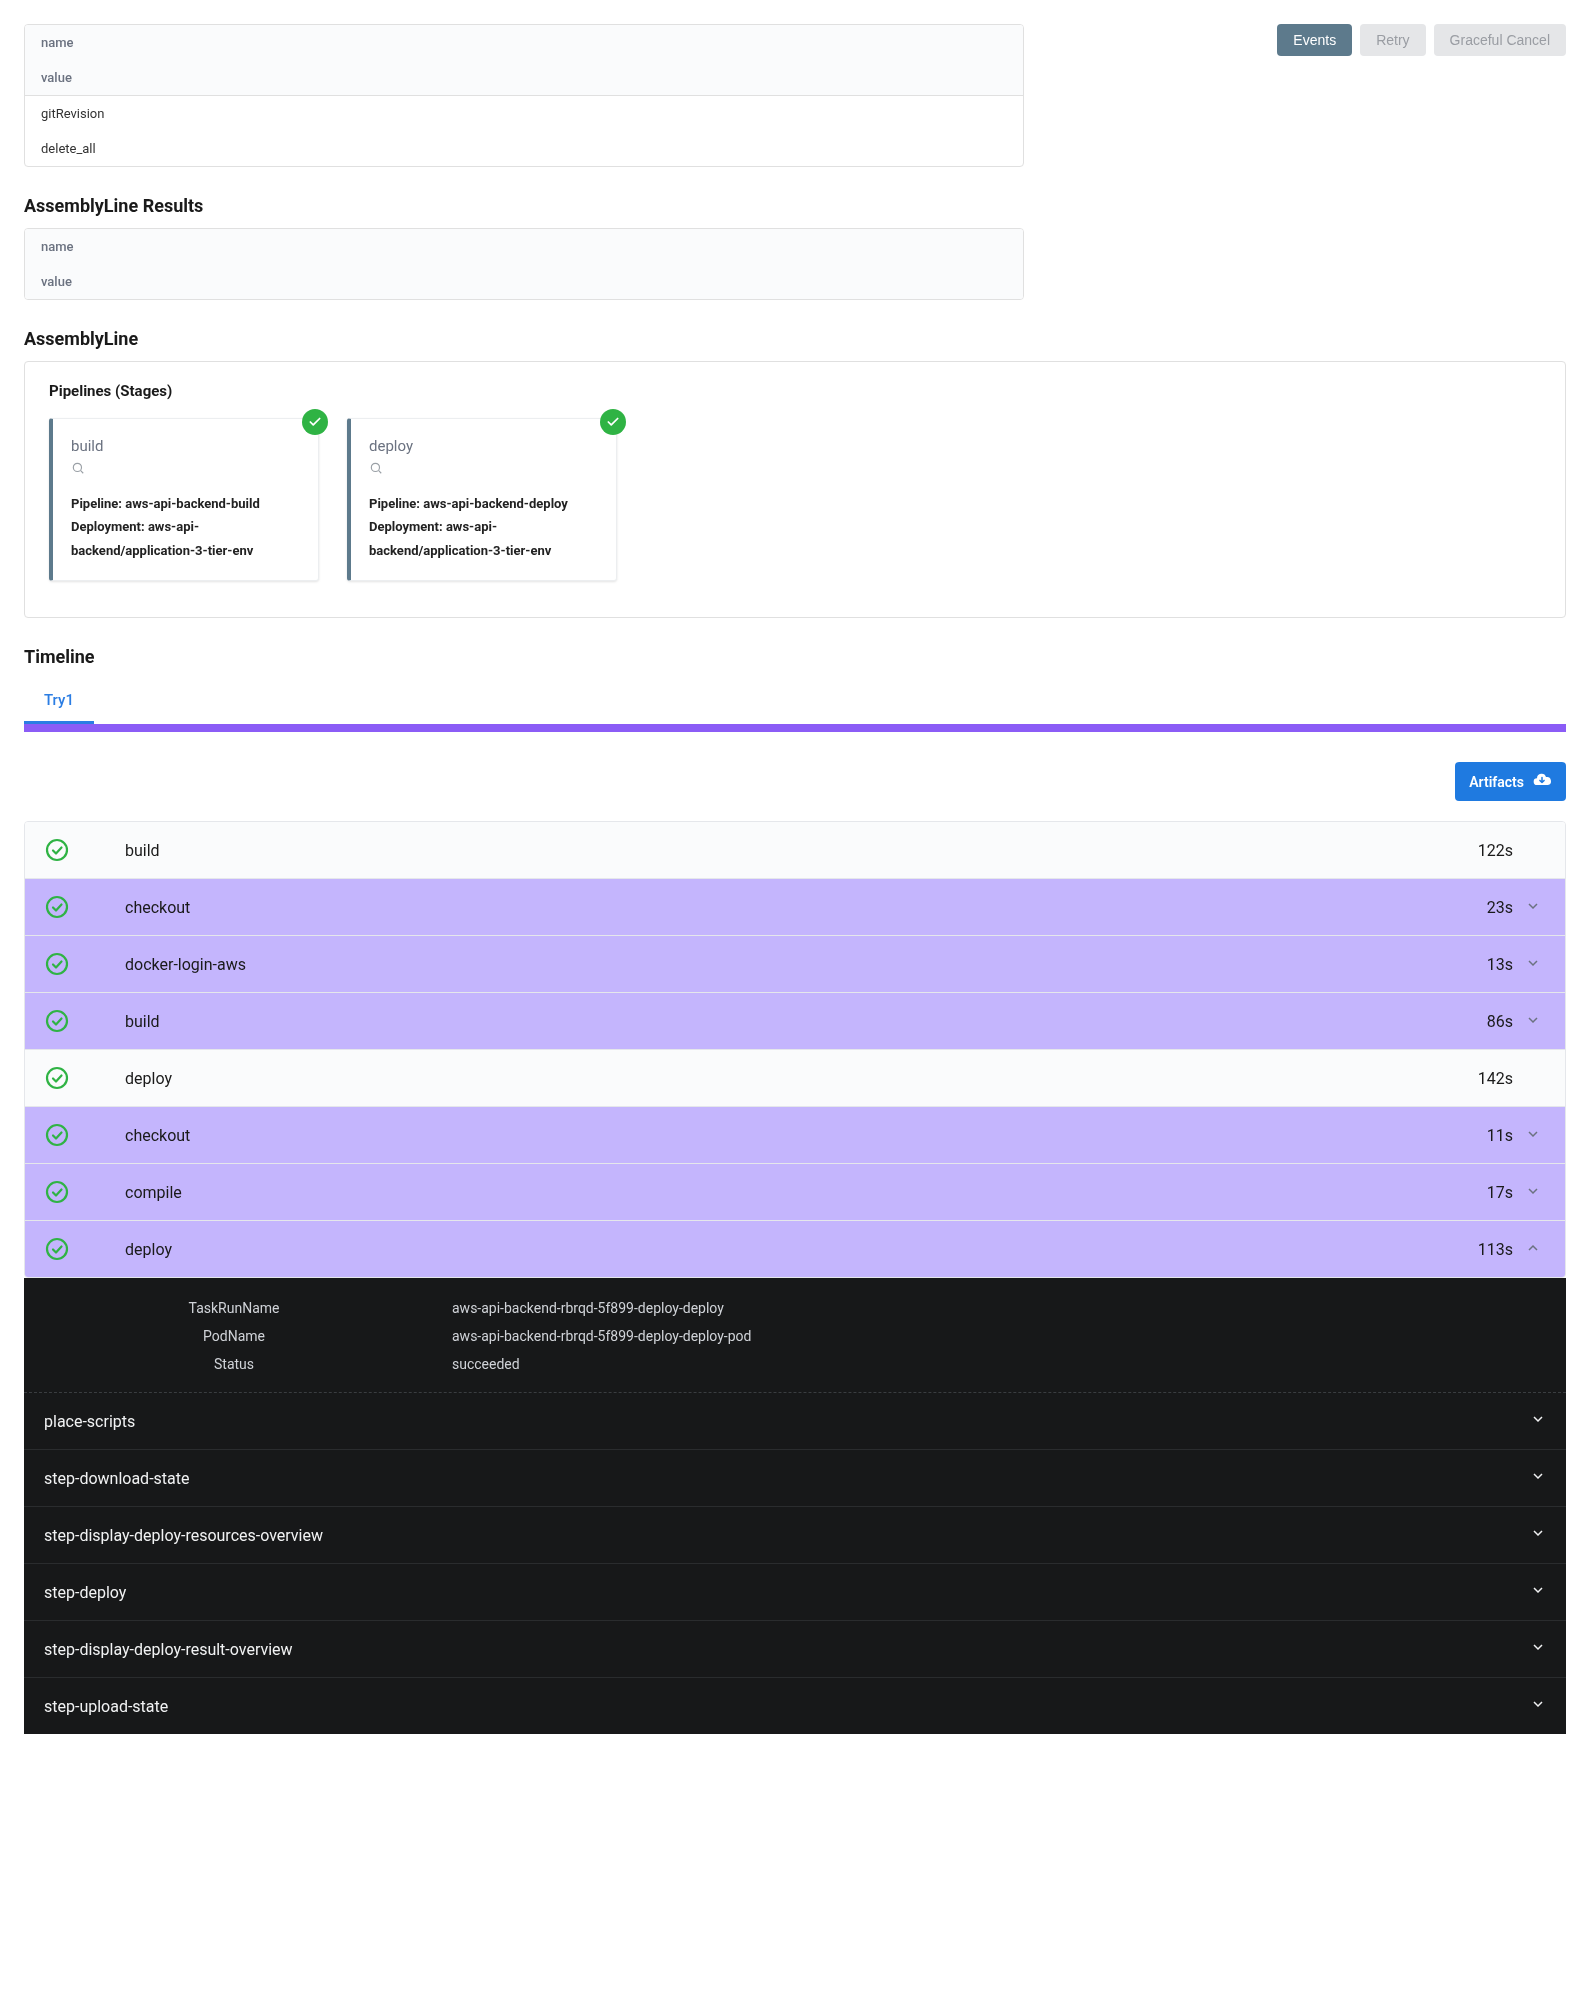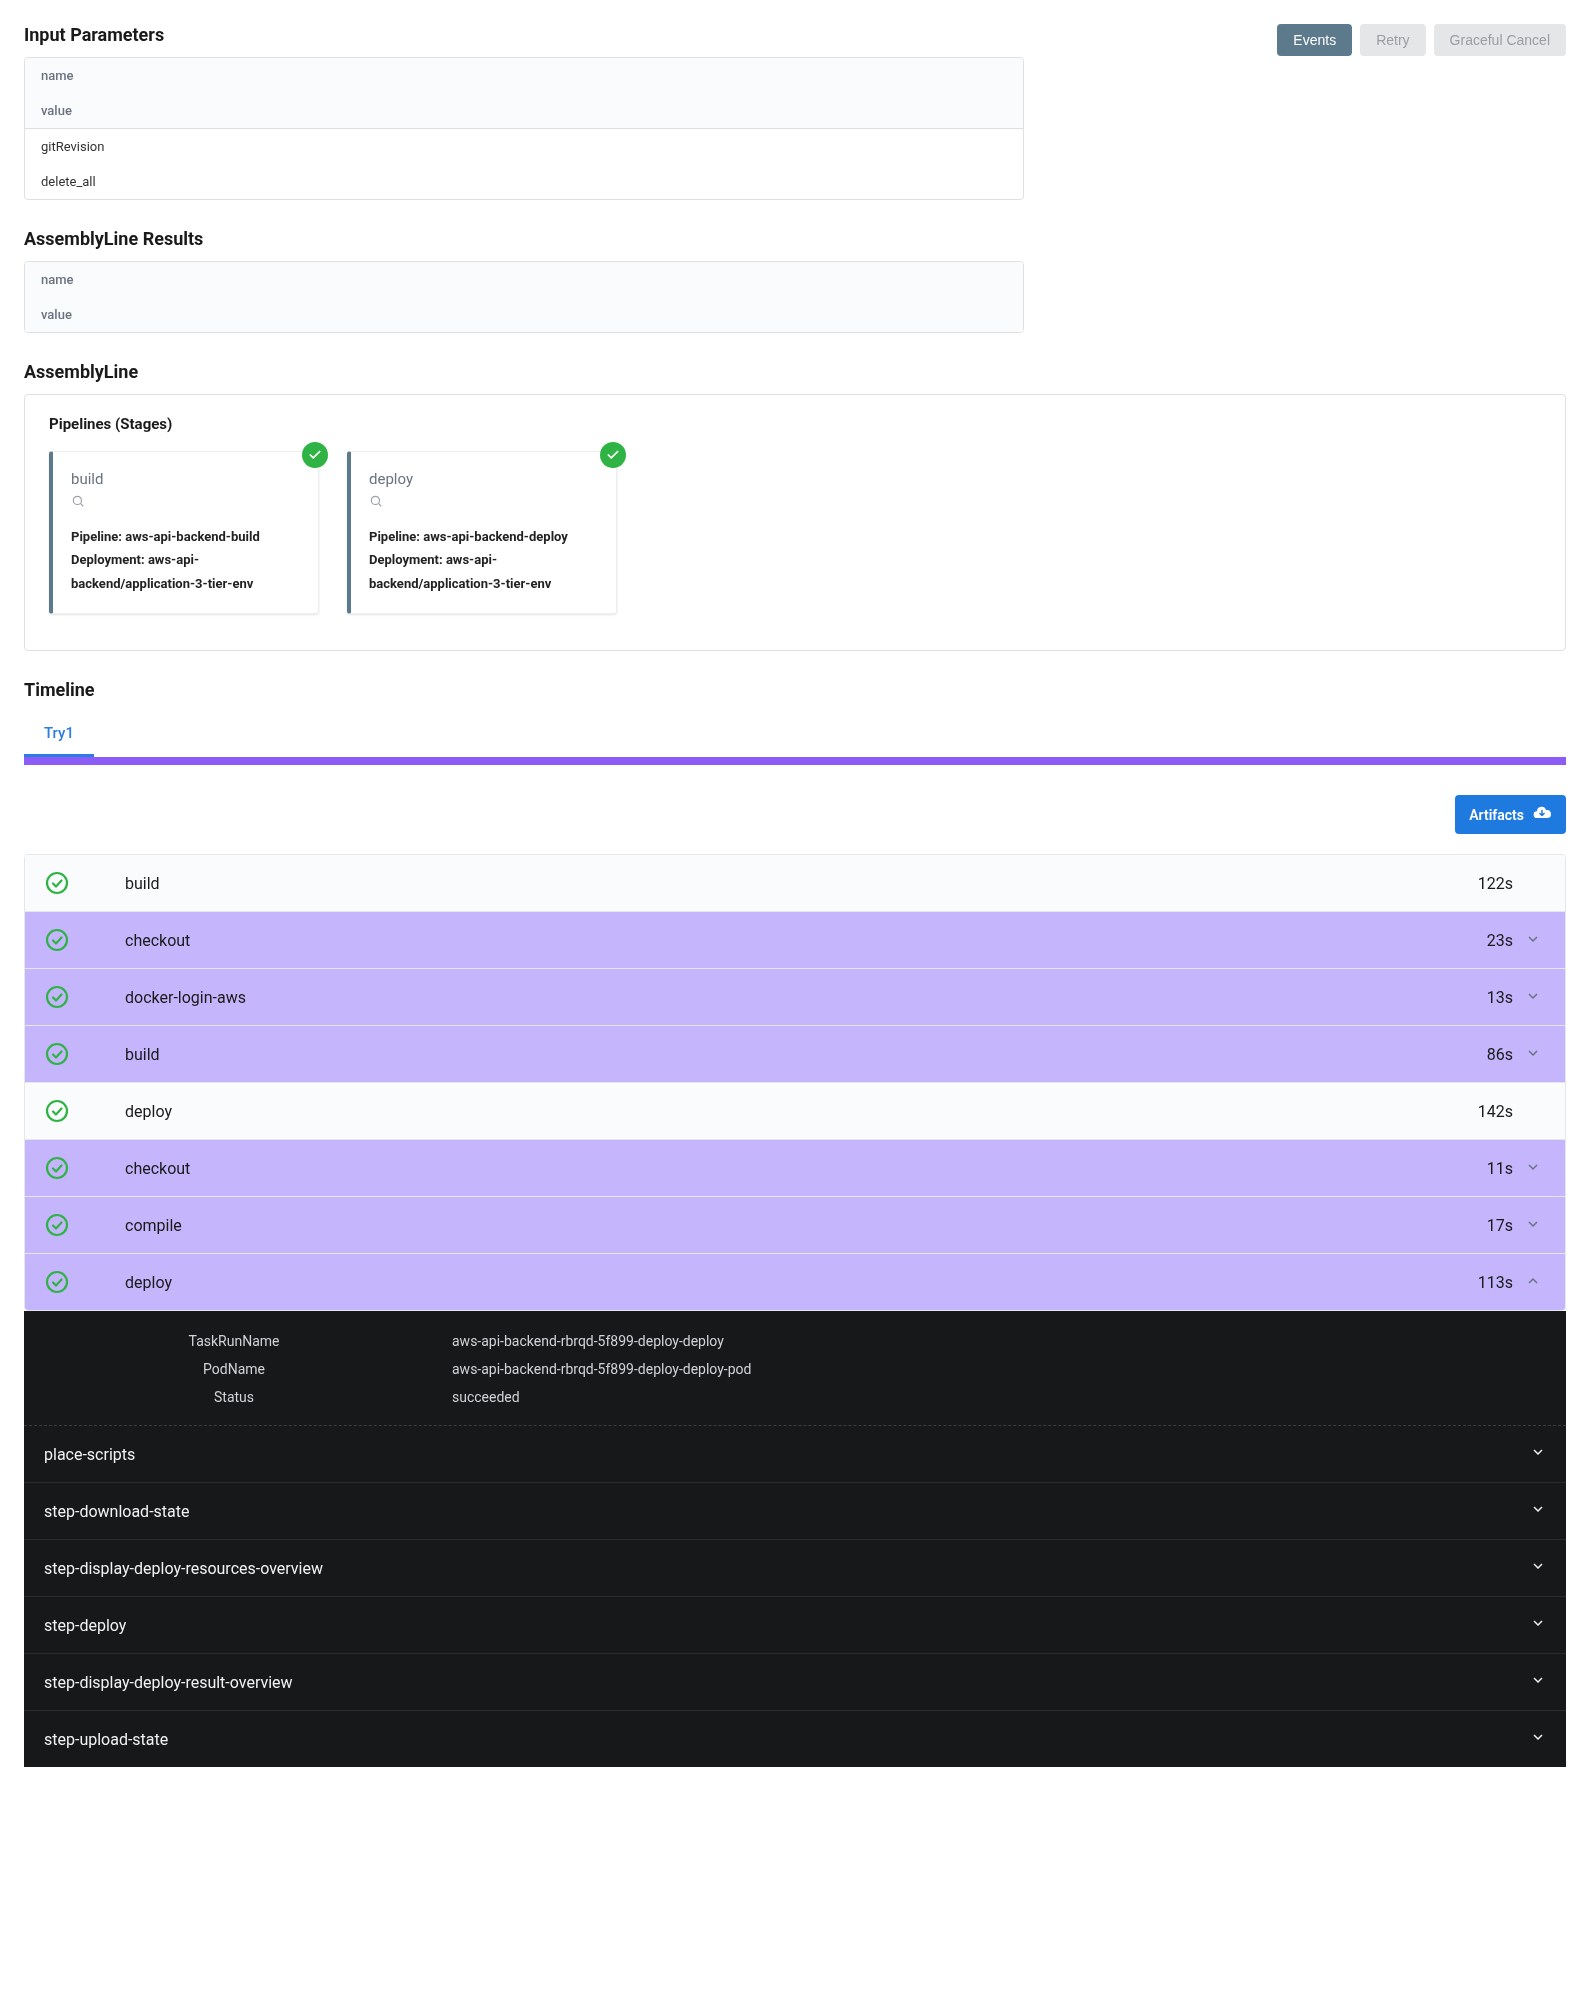--- a/index.html
+++ b/index.html
@@ -48,21 +48,20 @@
 .meta-val { color: #d0d3d8; margin-left: 28px; }
 .sub-row { display: flex; align-items: center; justify-content: space-between; padding: 18px 20px; font-size: 16px; color: #f1f2f3; border-top: 1px solid #2a2c2e; }
 .sub-row:first-child { border-top: none; }
 .sub-chev { color: #f1f2f3; }
 </style>
 </head>
 <body>
 
 <div class="section header-row">
   <div class="header-left">
-    <h2 class="sec">Input Parameters</h2>
     <div class="tbl">
       <div class="tbl-row tbl-head">
         <div class="tbl-cell">name</div>
         <div class="tbl-cell">value</div>
       </div>
       <div class="tbl-row">
         <div class="tbl-cell">gitRevision</div>
         <div class="tbl-cell">delete_all</div>
       </div>
     </div>

